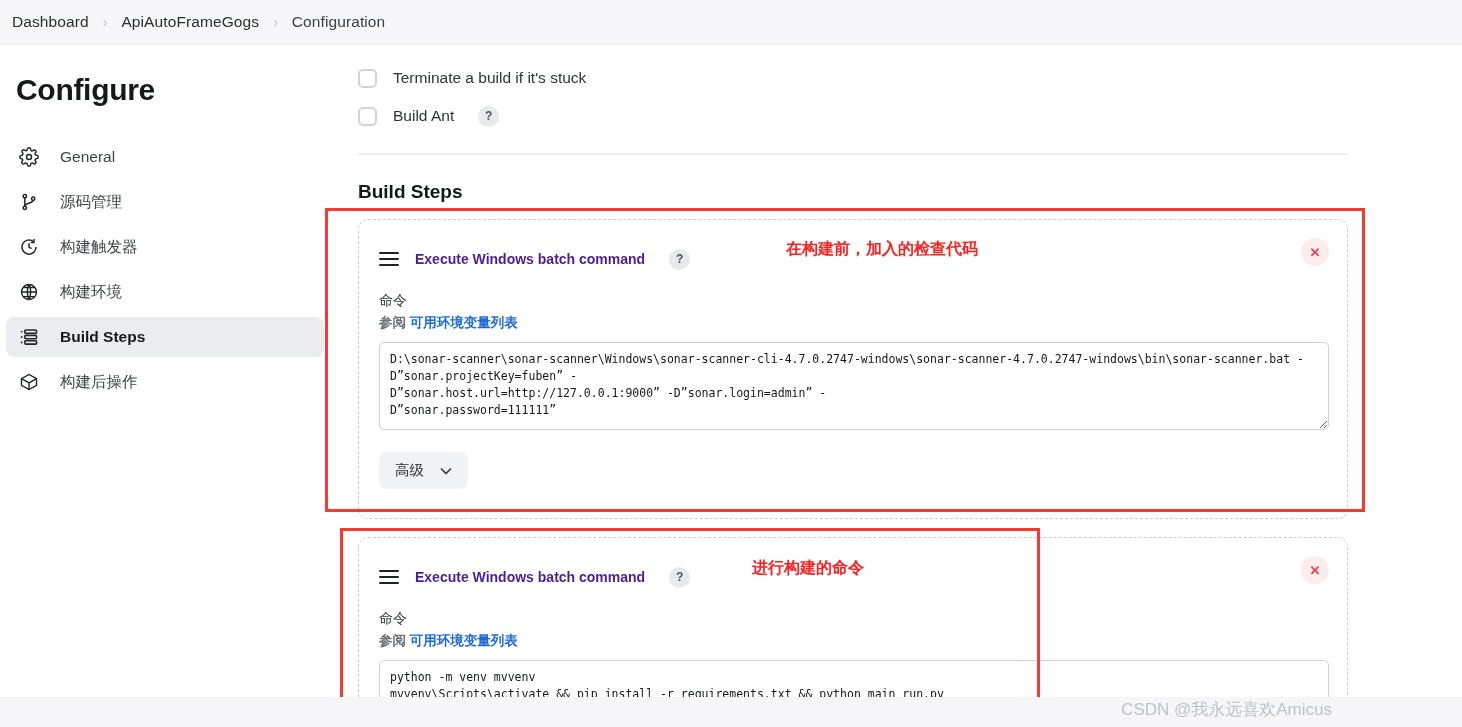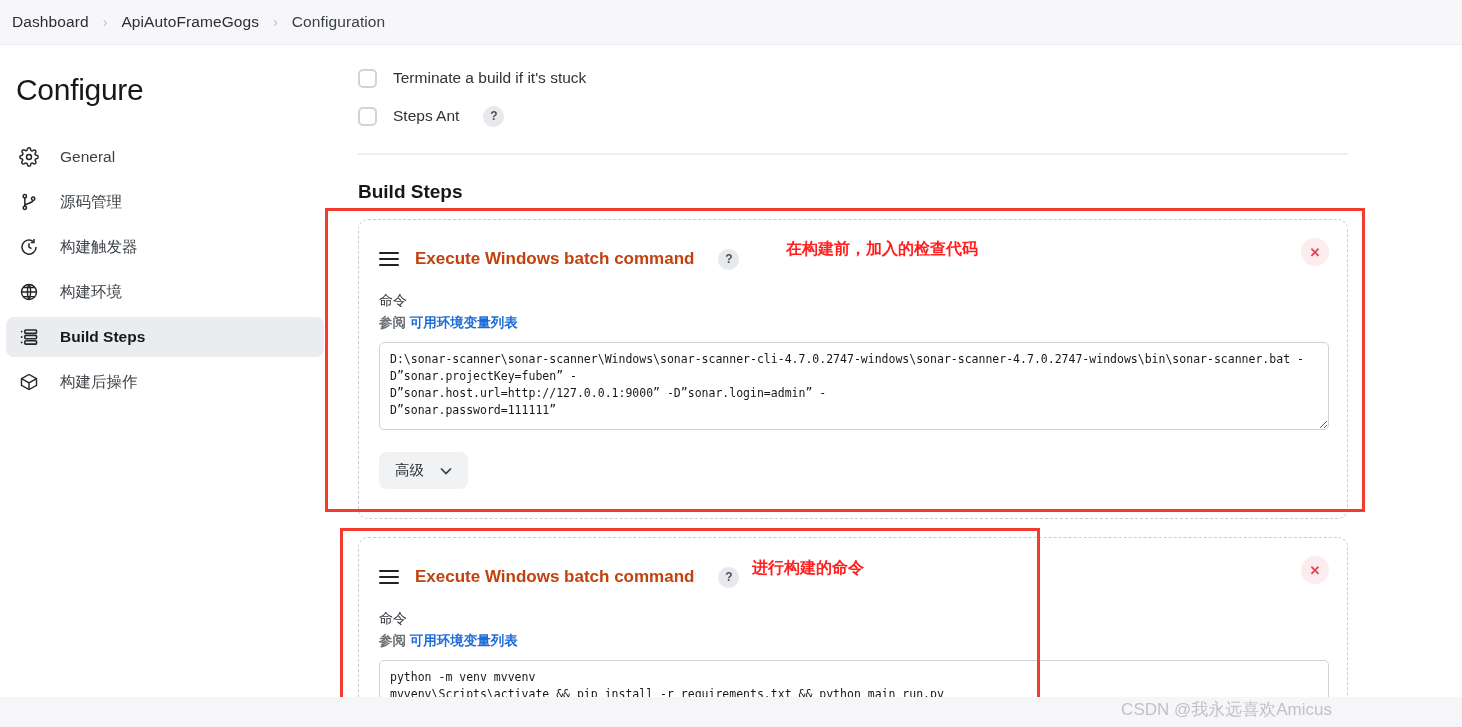--- a/index.html
+++ b/index.html
@@ -29,21 +29,21 @@
   .crumb-sep {
     color: #b9bec4; font-size: 14px; margin: 0 10px; user-select:none;
   }
 
   
   .sidebar {
     position: absolute; left: 0; top: 45px; width: 330px; height: 682px;
     background: #ffffff;
   }
   .page-title {
-    font-size: 30px; font-weight: normal; color: #16191c;
+    font-size: 30px; font-weight: bold; color: #16191c;
     margin: 28px 0 0 16px; letter-spacing: -.3px;
   }
   .side-nav { margin-top: 30px; }
   .side-item {
     display: flex; align-items: center; gap: 20px;
     height: 40px; margin: 5px 6px; padding-left: 12px;
     border-radius: 8px; cursor: pointer;
   }
   .side-item .ico {
     width: 22px; height: 22px; flex: 0 0 22px;
@@ -94,21 +94,21 @@
     background: #fff;
     width: 990px;
     padding: 18px 20px 0 20px;
   }
   .step-head {
     display: flex; align-items: center; gap: 16px; height: 30px;
     margin-top: 6px;
   }
   .drag-ico { width: 20px; height: 14px; display:flex; flex-direction:column; justify-content:space-between; cursor:grab; }
   .drag-ico i { display:block; height:2px; background:#1f2328; border-radius:1px; }
-  .step-title { font-size: 17px; font-weight: bold; color: #c2410c; }
+  .step-title { font-size: 14px; font-weight: bold; color: #4c1d95; }
   .field-label { font-size: 14px; color: #2e3338; margin: 18px 0 0 0; }
   .sub-note { font-size: 13.5px; color: #5c6view; margin-top: 6px; }
   .sub-note { font-size: 13.5px; color: #6b7075; margin-top: 4px; font-weight: bold; }
   .sub-note a { color: #1e6bd6; text-decoration: none; cursor: pointer; }
   textarea.cmd {
     display: block; margin-top: 10px;
     width: 950px; height: 88px;
     border: 1.5px solid #ccd2d8; border-radius: 5px;
     background: #fff; resize: both;
     font-family: "DejaVu Sans Mono", "Liberation Mono", monospace;
@@ -245,21 +245,21 @@
   <div class="main">
     <div class="content-inner">
 
       <div class="check-row">
         <span class="cbox"></span>
         <span class="check-label">Terminate a build if it's stuck</span>
       </div>
 
       <div class="check-row">
         <span class="cbox"></span>
-        <span class="check-label">Steps Ant</span>
+        <span class="check-label">Build Ant</span>
         <span class="help-badge">?</span>
       </div>
 
       <div class="divider"></div>
 
       <div class="section-title">Build Steps</div>
 
       <div class="steps-area">
 
         <div class="step-card" style="height:300px;">

